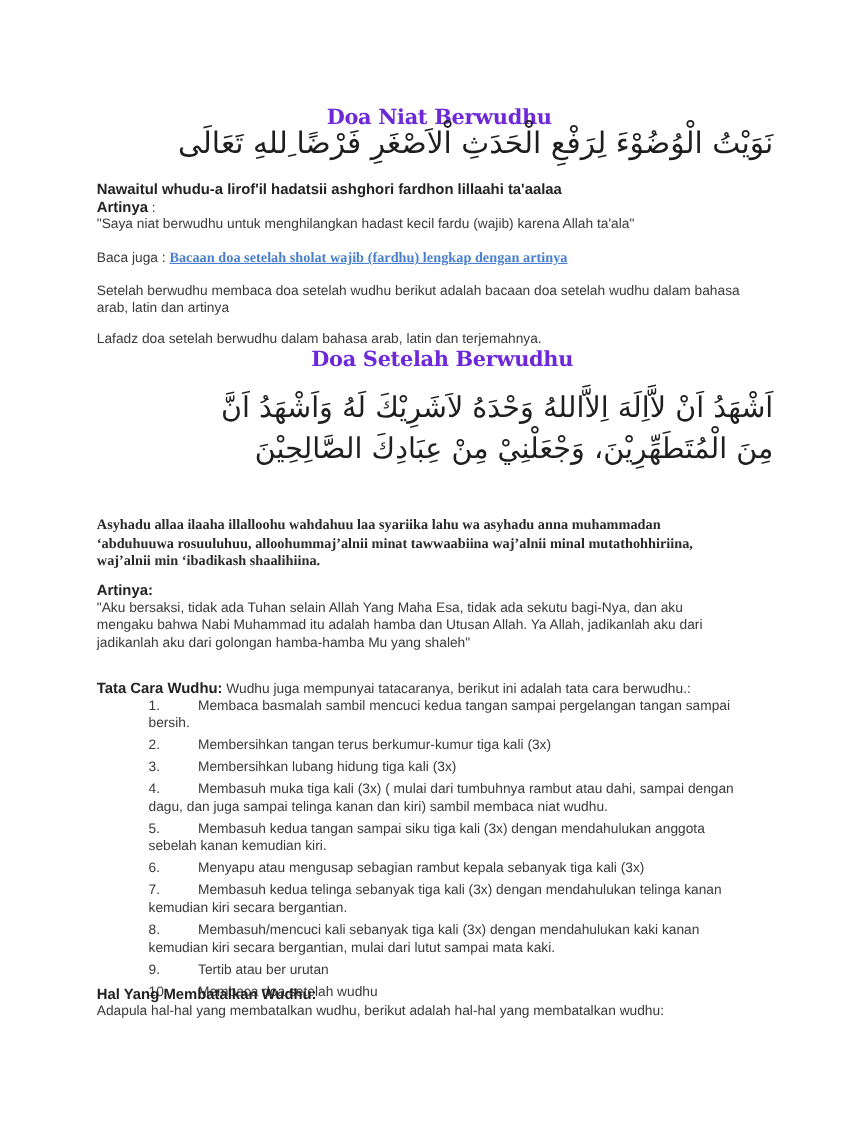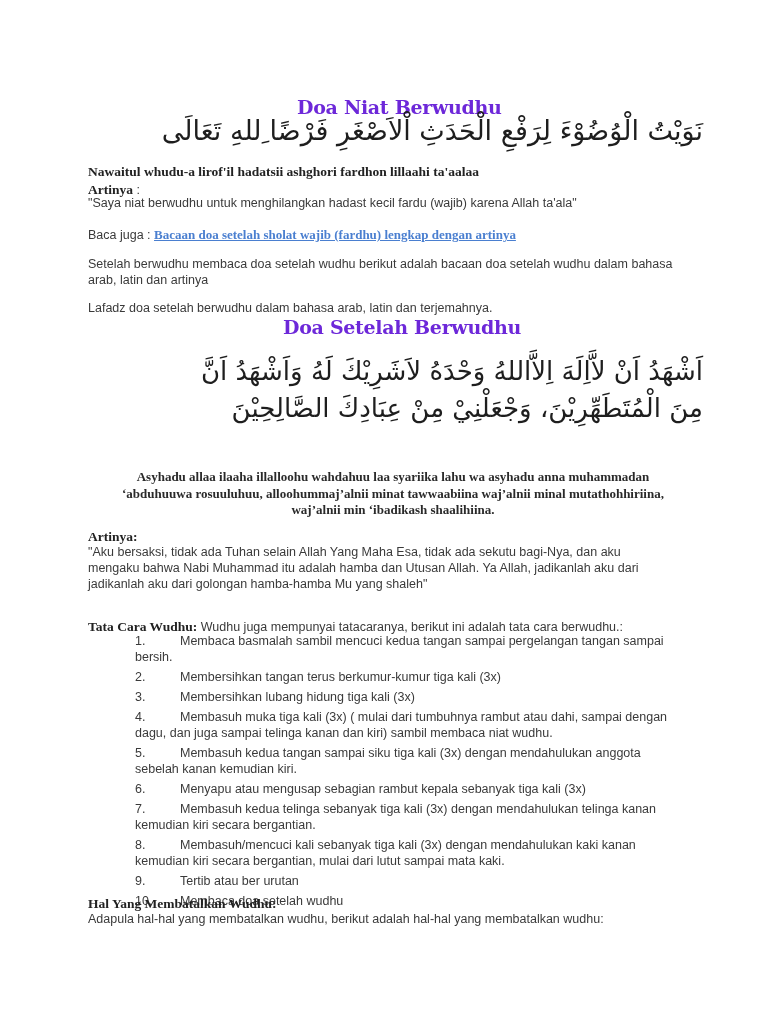--- a/index.html
+++ b/index.html
@@ -32,21 +32,21 @@
     .arabic {
       font-family: "DejaVu Sans", sans-serif;
       direction: rtl;
       text-align: right;
       color: #1e1e1e;
       white-space: nowrap;
     }
     .arabic-1 { font-size: 27px; line-height: 34px; }
     .arabic-2 { font-size: 26px; line-height: 37px; }
     .serif-bold {
-      font-family: Liberation Serif, serif;
+      font-family: Liberation Sans, sans-serif;
       font-weight: bold;
       font-size: 13.5px;
       color: #222222;
     }
     .body {
       font-size: 12.5px;
       line-height: 16px;
       color: #3a3a3a;
     }
     .link {
@@ -56,21 +56,20 @@
       color: #4a7fd0;
       text-decoration: underline;
       cursor: pointer;
     }
     .latin-block {
       font-family: "Liberation Serif", serif;
       font-weight: bold;
       font-size: 13px;
       line-height: 16.5px;
       color: #2a2a2a;
-      text-align: center;
     }
     .steps { position: absolute; left: 135px; width: 545px; }
     .step {
       font-size: 12.5px;
       line-height: 16px;
       color: #3a3a3a;
       margin-bottom: 4px;
     }
     .step-num {
       display: inline-block;

